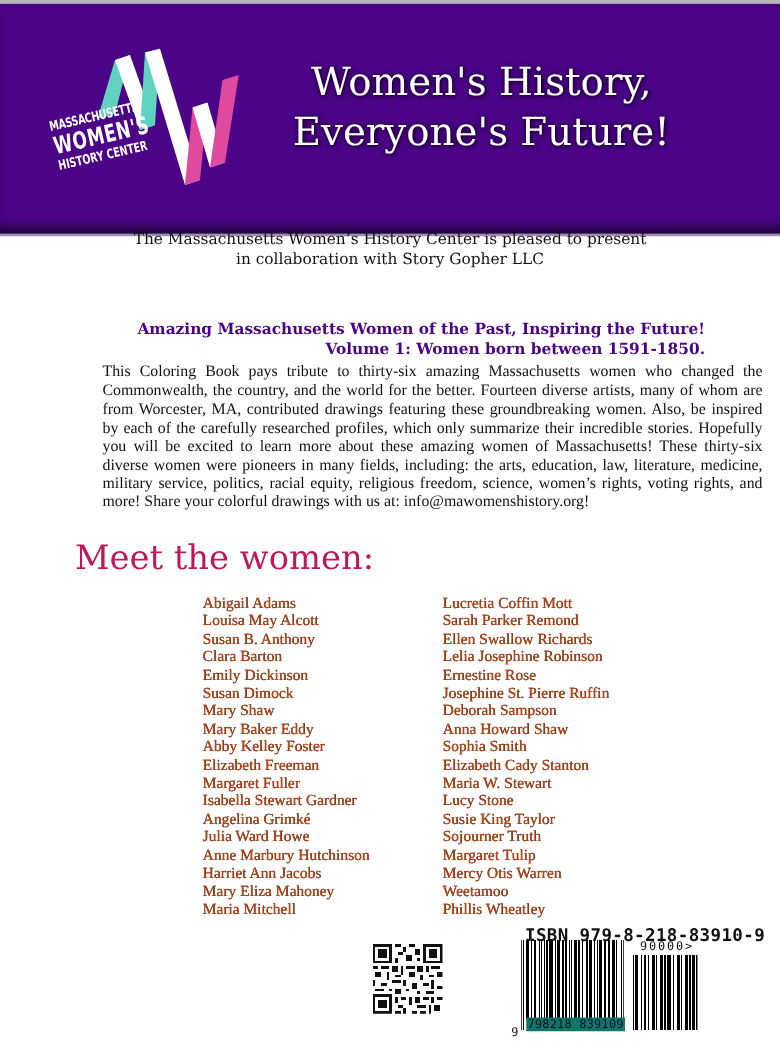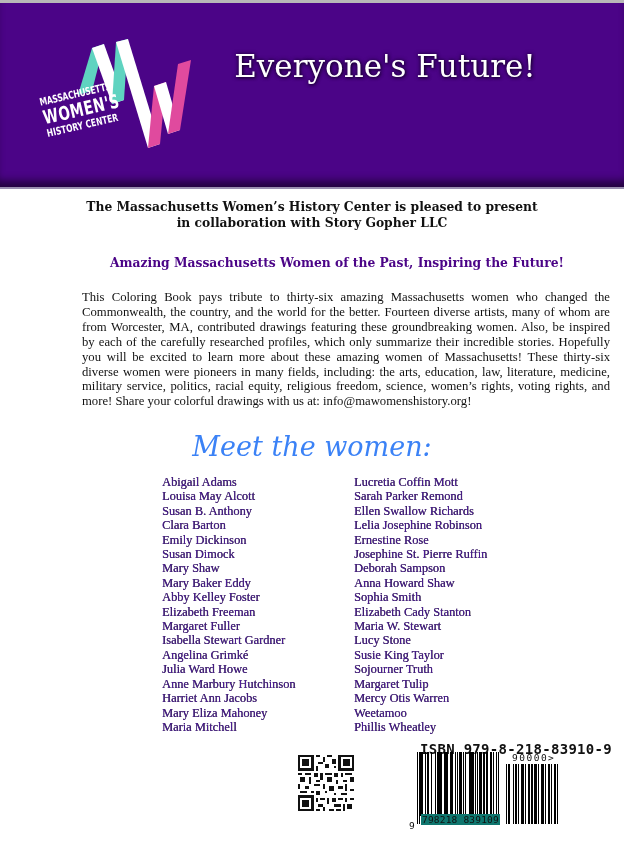--- a/index.html
+++ b/index.html
@@ -10,25 +10,25 @@
   .header-edge { position:absolute; left:0; top:187px; width:624px; height:2px; background:#9a8fb0; }
   .logo { position:absolute; left:48px; top:38px; width:150px; height:118px; }
   .logo-text { position:absolute; left:48px; top:96px; width:110px; transform:rotate(-13deg); transform-origin:left bottom;
     color:#fff; font-family:"DejaVu Sans", sans-serif; font-weight:bold; line-height:1; }
   .logo-text .l1 { display:block; font-size:10.5px; letter-spacing:-0.2px; transform:scaleX(0.72); transform-origin:left; white-space:nowrap; }
   .logo-text .l2 { display:block; font-size:19px; letter-spacing:0.5px; transform:scaleX(0.72); transform-origin:left; white-space:nowrap; margin-top:1px; }
   .logo-text .l3 { display:block; font-size:10.5px; transform:scaleX(0.72); transform-origin:left; white-space:nowrap; margin-top:1px; }
   .header-title { position:absolute; left:205px; top:46px; width:360px; text-align:center; color:#fff;
     font-family:"DejaVu Serif", serif; font-size:31px; line-height:40px;
     text-shadow: 1px 1px 3px #1a0033, 0 0 4px #1a0033; }
-  .intro { position:absolute; left:60px; top:199px; width:504px; text-align:center; font-weight:bold; font-size:12.3px; line-height:16px; color:#111; }
+  .intro { position:absolute; left:60px; top:183px; width:504px; text-align:center; font-weight:normal; font-size:12.3px; line-height:16px; color:#111; }
   .subtitle { position:absolute; left:60px; top:245px; width:504px; text-align:right; font-weight:bold; font-size:12.3px; line-height:16px; color:#4b0487;margin-top:10px; }
   .body-text { position:absolute; left:82px; top:290px; width:528px; text-align:justify; font-size:11.4px; line-height:14.9px; color:#111; font-family:"Liberation Serif", serif; font-size:12.7px; }
-  .meet { position:absolute; left:60px; top:430px; width:504px; text-align:center; font-size:27px; line-height:34px; color:#3b82f6; font-family:"DejaVu Serif", serif; font-weight:normal;font-style:italic; }
-  .col { position:absolute; top:475px; font-size:12.4px; line-height:14.4px; font-family:"Liberation Serif", serif; font-weight:bold; color:#4c1d95; }
+  .meet { position:absolute; left:60px; top:430px; width:504px; text-align:left; font-size:27px; line-height:34px; color:#be185d; font-family:"DejaVu Serif", serif; font-weight:normal; }
+  .col { position:absolute; top:475px; font-size:12.4px; line-height:14.4px; font-family:"Liberation Serif", serif; font-weight:bold; color:#c2410c; }
   .col-left { left:162px; }
   .col-right { left:354px; }
   .col div { white-space:nowrap; font-weight:normal; text-shadow:0.2px 0 0 #1a1a1a; }
   .qr { position:absolute; left:298px; top:755px; width:56px; height:56px; }
   .isbn-label { position:absolute; left:420px; top:741px; font-family:"DejaVu Sans Mono", monospace; font-size:14px; letter-spacing:0.3px; color:#111; font-weight:bold; }
   .price-label { position:absolute; left:512px; top:752px; font-family:"DejaVu Sans Mono", monospace; font-size:9.5px; letter-spacing:1.5px; color:#111; }
   .barcode-main { position:absolute; left:417px; top:752px; width:82px; height:72px; }
   .barcode-addon { position:absolute; left:506px; top:764px; width:52px; height:60px; }
   .ean-first { position:absolute; left:409px; top:814px; }
 </style>
@@ -58,30 +58,32 @@
   <polygon points="132,92 120,96 130,26 143,22" fill="#e04a9e"></polygon>
 </svg>
 
 <div class="logo-text">
   <span class="l1">MASSACHUSETTS</span>
   <span class="l2">WOMEN'S</span>
   <span class="l3">HISTORY CENTER</span>
 </div>
 
 <div class="header-title">
+  <div>Women's History,</div>
   <div>Everyone's Future!</div>
 </div>
 
 <div class="intro">
   <div>The Massachusetts Women’s History Center is pleased to present</div>
   <div>in collaboration with Story Gopher LLC</div>
 </div>
 
 <div class="subtitle">
   <div>Amazing Massachusetts Women of the Past, Inspiring the Future!</div>
+  <div>Volume 1: Women born between 1591-1850.</div>
 </div>
 
 <p class="body-text" style="margin:0;">This Coloring Book pays tribute to thirty-six amazing Massachusetts women who changed the Commonwealth, the country, and the world for the better. Fourteen diverse artists, many of whom are from Worcester, MA, contributed drawings featuring these groundbreaking women. Also, be inspired by each of the carefully researched profiles, which only summarize their incredible stories. Hopefully you will be excited to learn more about these amazing women of Massachusetts!  These thirty-six diverse women were pioneers in many fields, including: the arts, education, law, literature, medicine, military service, politics, racial equity, religious freedom, science, women’s rights, voting rights, and more!  Share your colorful drawings with us at: info@mawomenshistory.org!</p>
 
 <div class="meet">Meet the women:</div>
 
 <div class="col col-left">
   <div>Abigail Adams</div>
   <div>Louisa May Alcott</div>
   <div>Susan B. Anthony</div>

